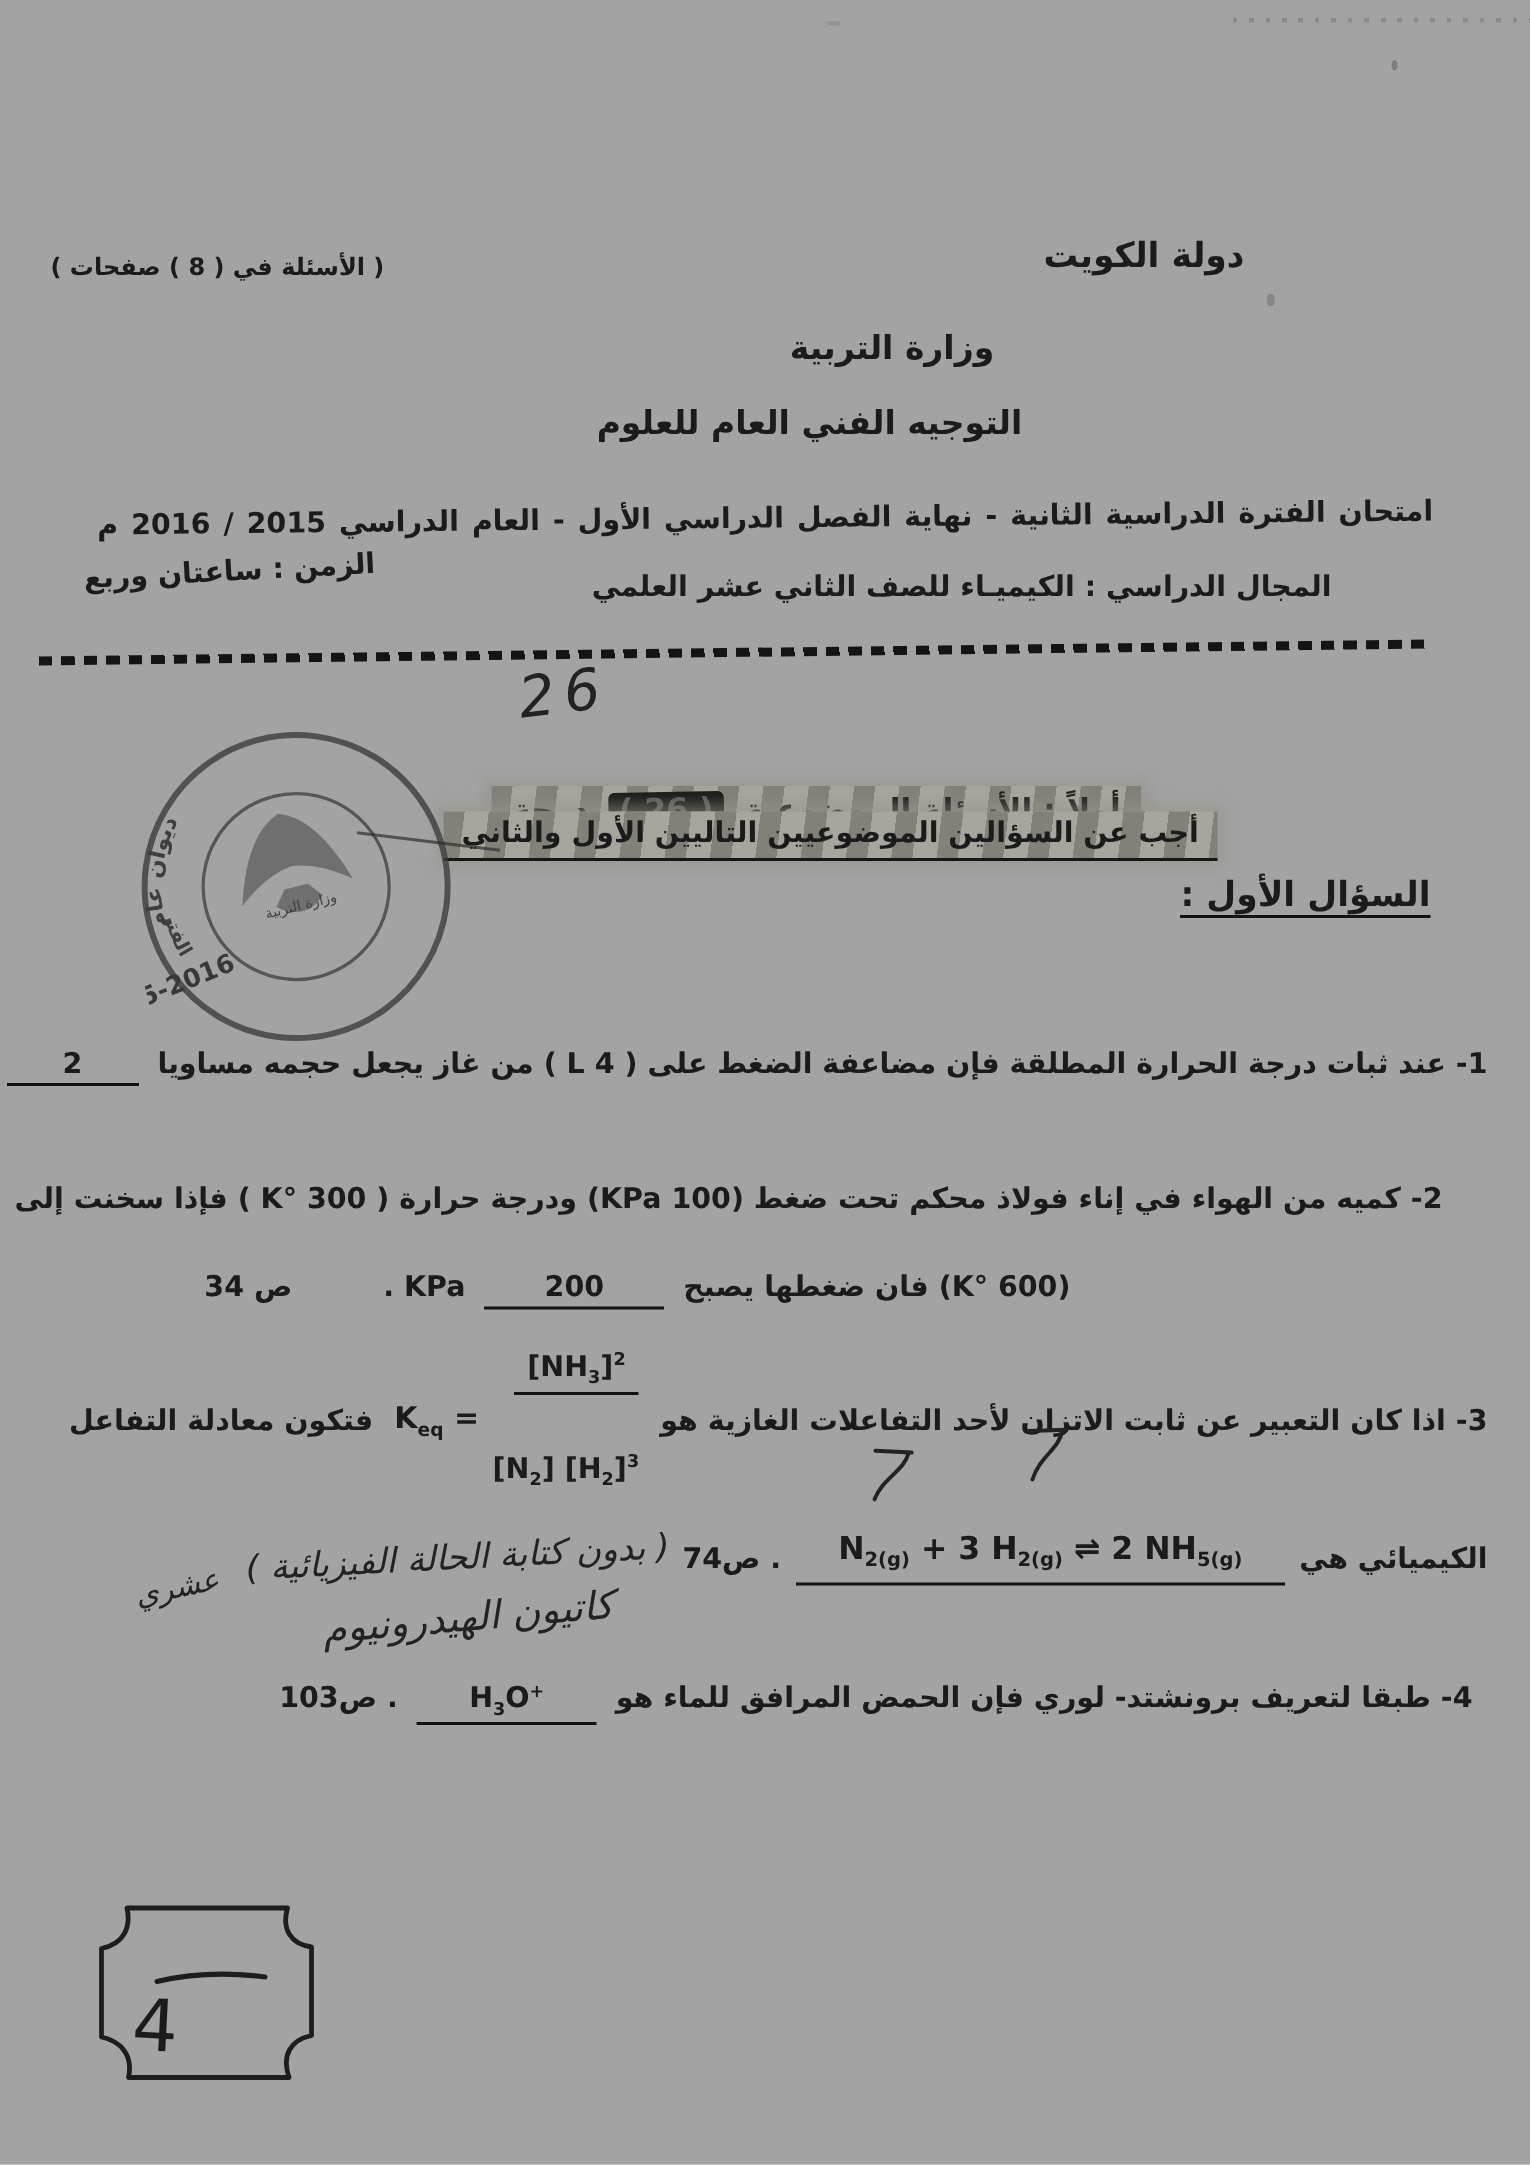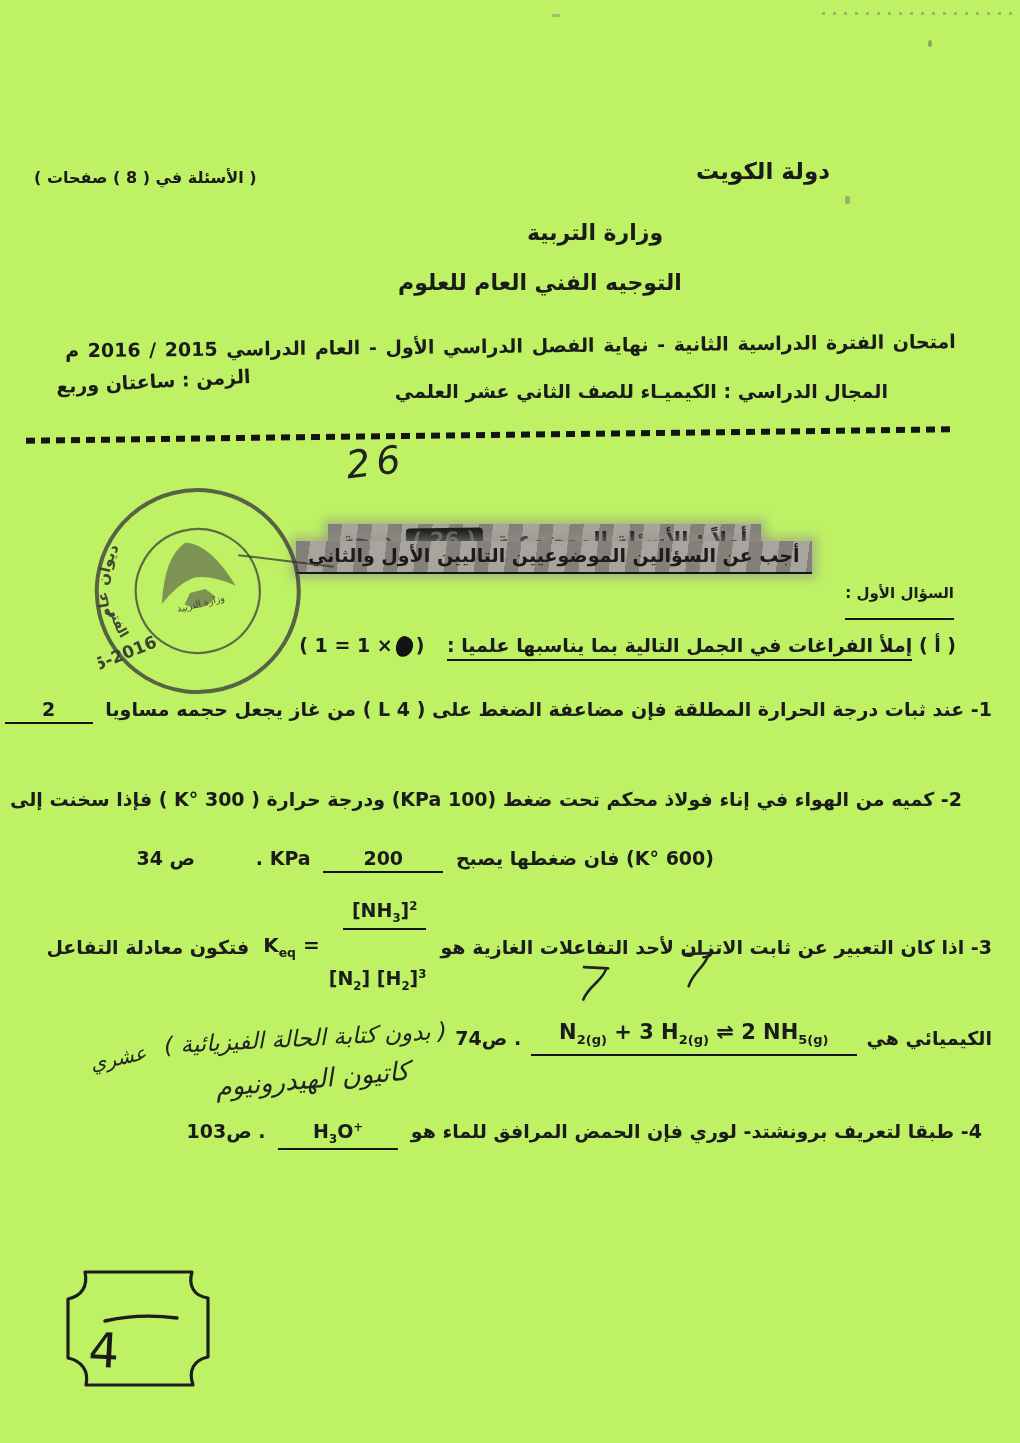--- a/index.html
+++ b/index.html
@@ -1,18 +1,18 @@
 <!DOCTYPE html>
 <html lang="ar"><head>
 <meta charset="utf-8">
 <style>
   html,body{margin:0;padding:0;background:#e8e8e6;}
   .page{
     position:relative;width:1020px;height:1443px;margin:0 auto;
-    background:#bef264;color:#1b1b1b;overflow:hidden;direction:rtl;
+    background:#a3a3a3;color:#1b1b1b;overflow:hidden;direction:rtl;
     font-family:"DejaVu Sans",sans-serif;
   }
   .abs{position:absolute;white-space:nowrap;}
   .b{font-weight:700;}
   .u{border-bottom:2.2px solid #141414;padding-bottom:3px;}
   .ltr{direction:ltr;unicode-bidi:isolate;display:inline-block;}
   .answer-blank{
     display:inline-block;direction:ltr;unicode-bidi:isolate;min-width:64px;
     text-align:center;border-bottom:2.2px solid #141414;padding:0 12px 2px;
     font-weight:700;margin:0 6px;
@@ -64,21 +64,21 @@
   #subject-line{right:132px;top:380px;font-size:19px;}
   #time-line{left:56px;top:370px;font-size:19px;transform:rotate(-3deg);}
   #dashline{left:26px;top:432px;width:926px;height:6px;
     background:repeating-linear-gradient(to right,#141414 0 9px,transparent 9px 15px);
     transform:rotate(-0.7deg);}
   #hand-total{left:346px;top:440px;font-size:38px;transform:rotate(-7deg);letter-spacing:6px;}
   #hl1{left:328px;top:492px;font-size:21px;padding:4px 14px 7px;margin-top:32px;}
   #hl2{left:296px;top:541px;font-size:19px;padding:3px 12px 6px;}
   #stamp{position:absolute;left:84px;top:483px;width:228px;height:218px;transform:rotate(-14deg);opacity:.92;}
   #pen-line{left:238px;top:560px;width:96px;height:2px;background:rgba(45,45,45,.7);transform:rotate(7deg);}
-  #q1-header{right:66px;top:584px;font-size:15px;border-bottom:2.4px solid #141414;padding-bottom:16px;}
+  #q1-header{right:66px;top:584px;font-size:23px;border-bottom:2.4px solid #141414;padding-bottom:0;}
   #part-a{right:64px;top:634px;font-size:19px;}
   #part-a .marks{margin-right:16px;font-weight:700;}
   #q-item1{right:28px;top:698px;font-size:19px;}
   #q2-line1{right:58px;top:788px;font-size:19px;text-align:right;}
   #q2-line2{right:306px;top:847px;font-size:19px;}
   #q3-line1{right:28px;top:900px;font-size:19px;display:flex;align-items:center;}
   .half-mark{position:absolute;}
   #half1{left:578px;top:962px;transform:rotate(10deg);}
   #half2{left:682px;top:948px;transform:rotate(5deg);}
   #q3-line2{right:28px;top:1020px;font-size:19px;display:flex;align-items:center;}
@@ -135,25 +135,20 @@
       <circle cx="114" cy="70" r="6"></circle>
       <path d="M98,118 Q114,132 130,118 L122,108 H106 Z"></path>
     </g>
     <text x="114" y="124" text-anchor="middle" font-size="9.5" fill="#3a3a3a">وزارة التربية</text>
     <text x="62" y="152" font-size="17" font-weight="bold" fill="#303030" transform="rotate(-8 62 152)">2015-2016</text>
   </svg>
   <div class="abs" id="pen-line"></div>
 
   <div class="abs b" id="q1-header">السؤال الأول :</div>
 
-  <div class="abs b" id="part-a">
-    <span>( أ )</span>
-    <span class="u">إملأ الفراغات في الجمل التالية بما يناسبها علميا :</span>
-    <span class="ltr marks"><span>( 1 = 1 ×</span><span class="blot"></span><span>)</span></span>
-  </div>
 
   <div class="abs b" id="q-item1">
     <span>1- عند ثبات درجة الحرارة المطلقة فإن مضاعفة الضغط على ( 4 L ) من غاز يجعل حجمه مساويا</span>
     <span class="answer-blank">2</span>
     
   </div>
 
   <div class="abs b" id="q2-line1">2- كميه من الهواء في إناء فولاذ محكم تحت ضغط (100 KPa) ودرجة حرارة ( 300 °K ) فإذا سخنت إلى</div>
   <div class="abs b" id="q2-line2">
     <span>(600 °K) فان ضغطها يصبح</span>

